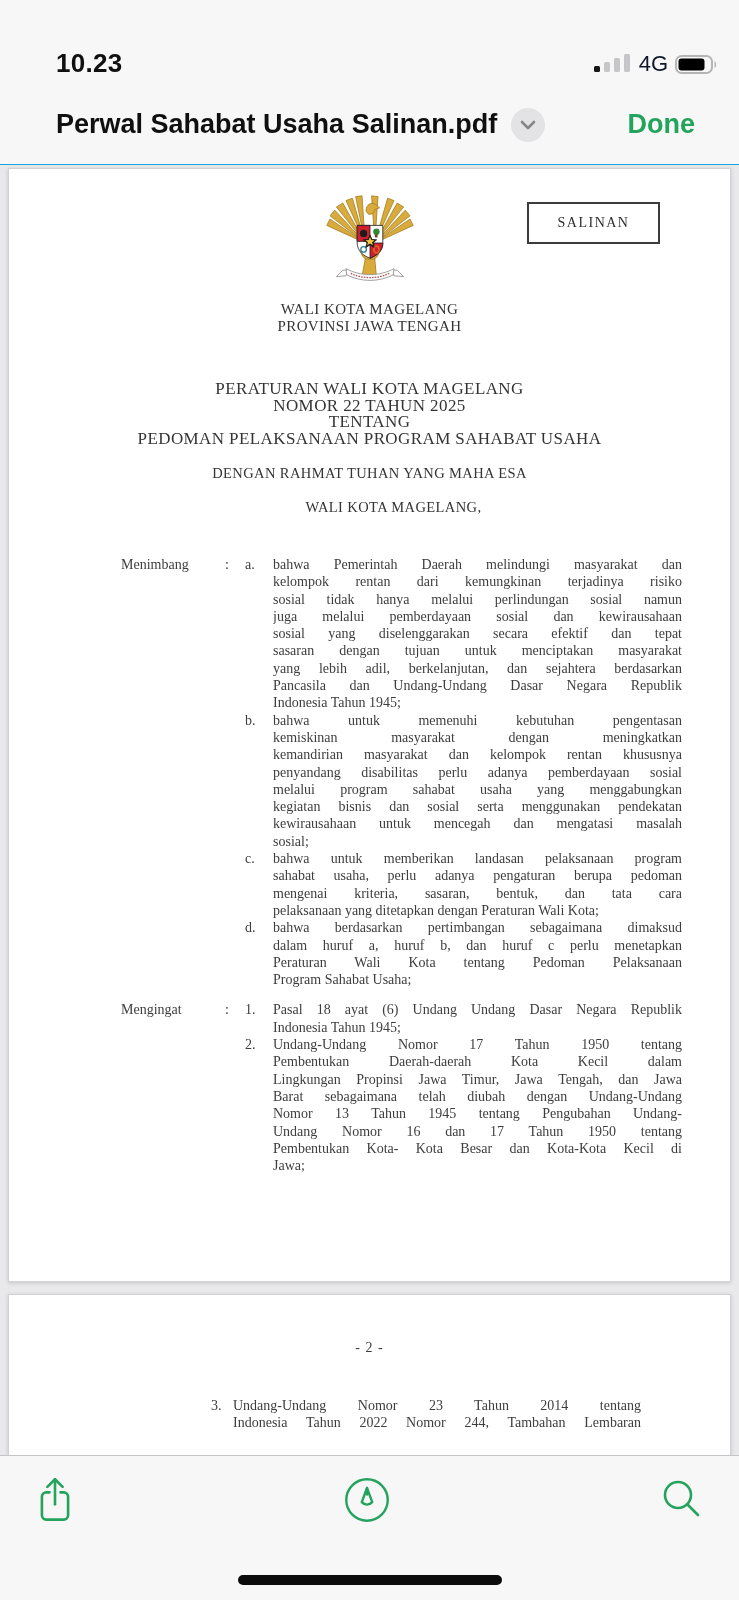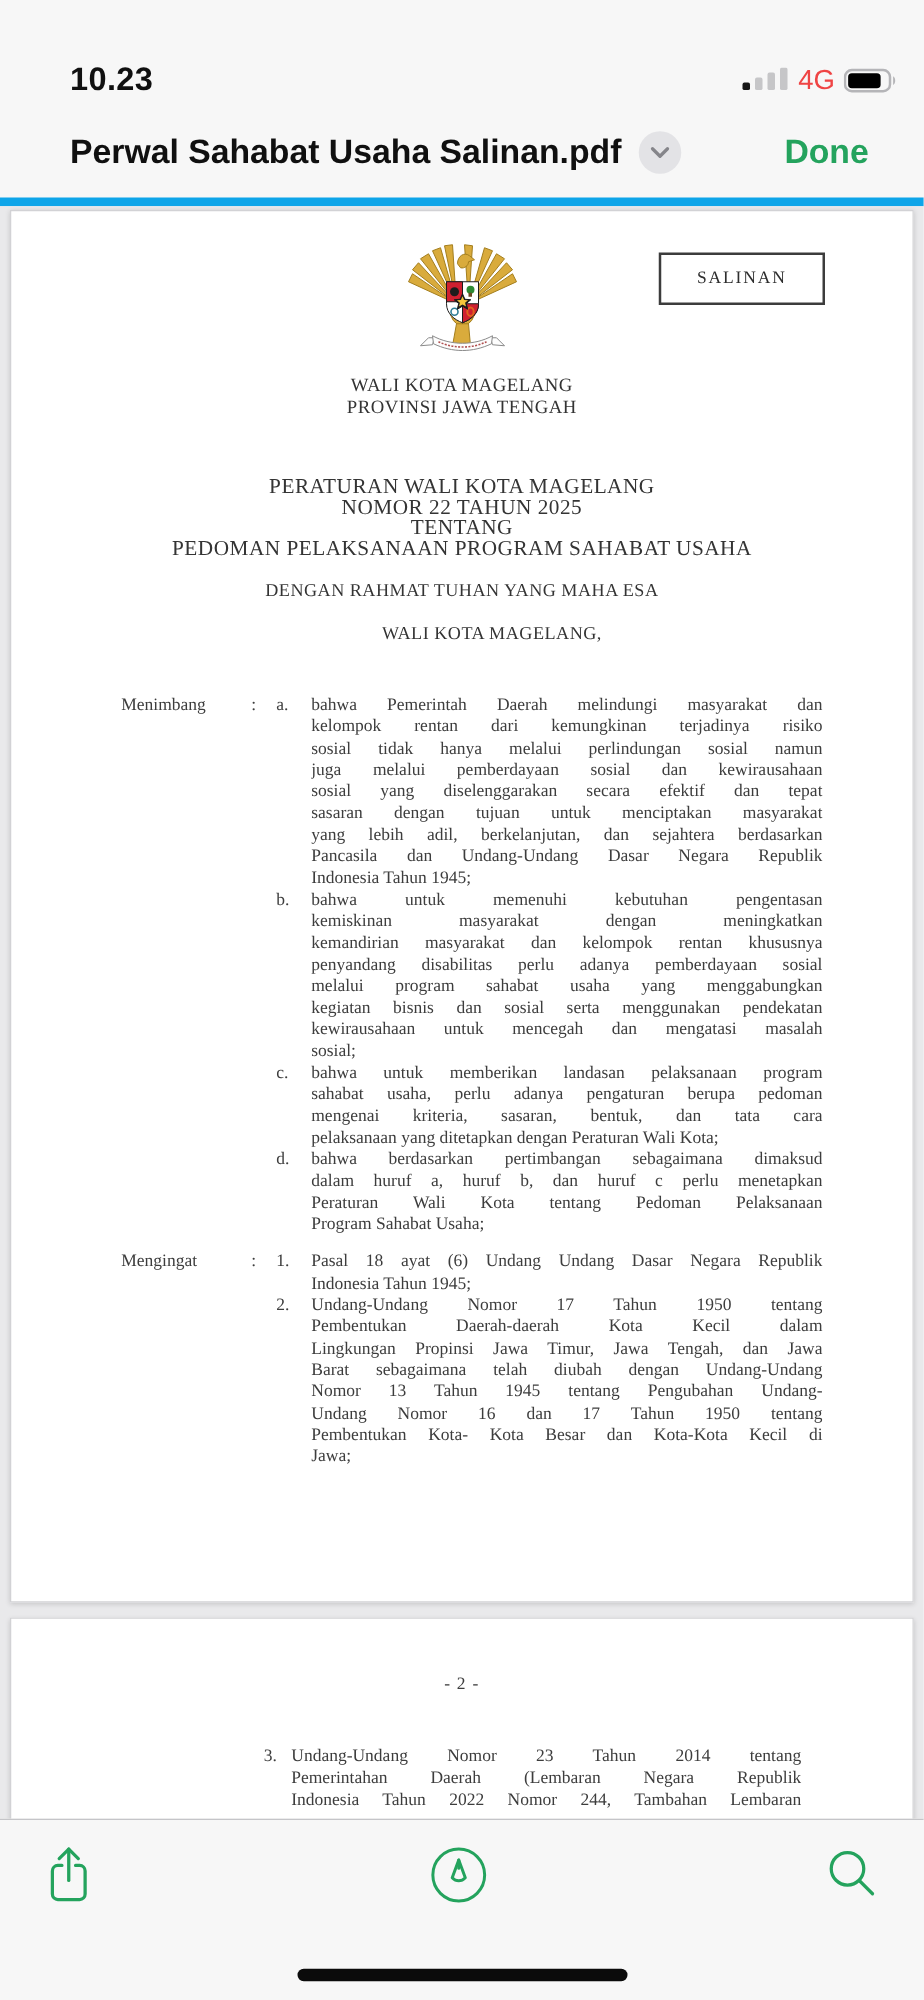--- a/index.html
+++ b/index.html
@@ -4,25 +4,25 @@
 <style>
   * { margin:0; padding:0; box-sizing:border-box; }
   html,body { width:739px; height:1600px; overflow:hidden; background:#f7f7f7;
               font-family:"Liberation Sans", sans-serif; }
 
   
   .status-bar { height:85px; display:flex; align-items:flex-end; justify-content:space-between;
                 padding:0 20px 6px 56px; background:#f7f7f7; }
   .sb-time { font-size:26px; font-weight:700; color:#101010; letter-spacing:.3px; }
   .sb-right { display:flex; align-items:center; gap:7px; padding-bottom:2px; }
-  .sb-net { font-size:22px; color:#ef4444; font-weight:400; }
+  .sb-net { font-size:22px; color:#0f172a; font-weight:400; }
 
   
   .title-bar { height:80px; display:flex; align-items:center; justify-content:space-between;
-               padding:0 44px 0 56px; background:#f7f7f7; border-bottom:7px solid #0ea5e9; }
+               padding:0 44px 0 56px; background:#f7f7f7; border-bottom:1px solid #0ea5e9; }
   .title-group { display:flex; align-items:center; gap:14px; min-width:0; }
   .doc-title { font-size:27px; font-weight:700; color:#101010; white-space:nowrap; }
   .chevron-circle { width:34px; height:34px; border-radius:50%; background:#e3e3e6;
                     display:flex; align-items:center; justify-content:center; flex:0 0 auto; cursor:pointer; }
   .done-btn { background:none; border:none; font-family:inherit; font-size:27px; font-weight:600;
               color:var(--green); cursor:pointer; }
 
   :root { --green:#24a35d; }
 
   
@@ -38,21 +38,21 @@
                  font-size:14px; letter-spacing:1.5px; color:#2e2e2e; }
 
   .emblem-wrap { display:flex; justify-content:center; }
   .center-line { text-align:center; font-size:15px; line-height:17px; letter-spacing:.4px; color:#343434; }
   .hdr-block { margin-top:8px; }
   .title-block { margin-top:46px; }
   .title-block .center-line { font-size:17px; line-height:16.5px; }
   .invocation { margin-top:18px; font-size:14.5px; }
   .official { margin-top:17px; font-size:14.5px;padding-left:48px; }
 
-  .sections { margin-top:40px; }
+  .sections { margin-top:40px;padding-left:24px; }
   .section + .section { margin-top:13px; }
   .item-row { display:grid; grid-template-columns:104px 20px 28px 409px; padding:0 74px 0 88px; }
   .col-label, .col-colon, .col-marker { font-size:14px; line-height:17.3px; color:#3d3d3d; }
   .col-text { font-size:14px; }
   .line { line-height:17.3px; height:17.3px; overflow:hidden; text-align:left; }
   .line.j { text-align:justify; text-align-last:justify; }
 
   .p2-num { text-align:center; font-size:14px; color:#3d3d3d; letter-spacing:1px; }
   .p2-items { margin-top:41px; }
   .p2-row { display:grid; grid-template-columns:22px 408px; padding-left:202px; }
@@ -248,21 +248,20 @@
       </div>
   </div>
 
   <div class="page page2">
     <div class="p2-num">- 2 -</div>
     <div class="p2-items">
         <div class="p2-row">
           <div class="col-marker">3.</div>
           <div class="col-text">
             <div class="line j">Undang-Undang Nomor 23 Tahun 2014 tentang</div>
-            <div class="line j">Pemerintahan Daerah (Lembaran Negara Republik</div>
             <div class="line j">Indonesia Tahun 2022 Nomor 244, Tambahan Lembaran</div>
           </div>
         </div>
       </div>
   </div>
 
 </div>
 
 <div class="toolbar">
   <button class="tb-btn">

